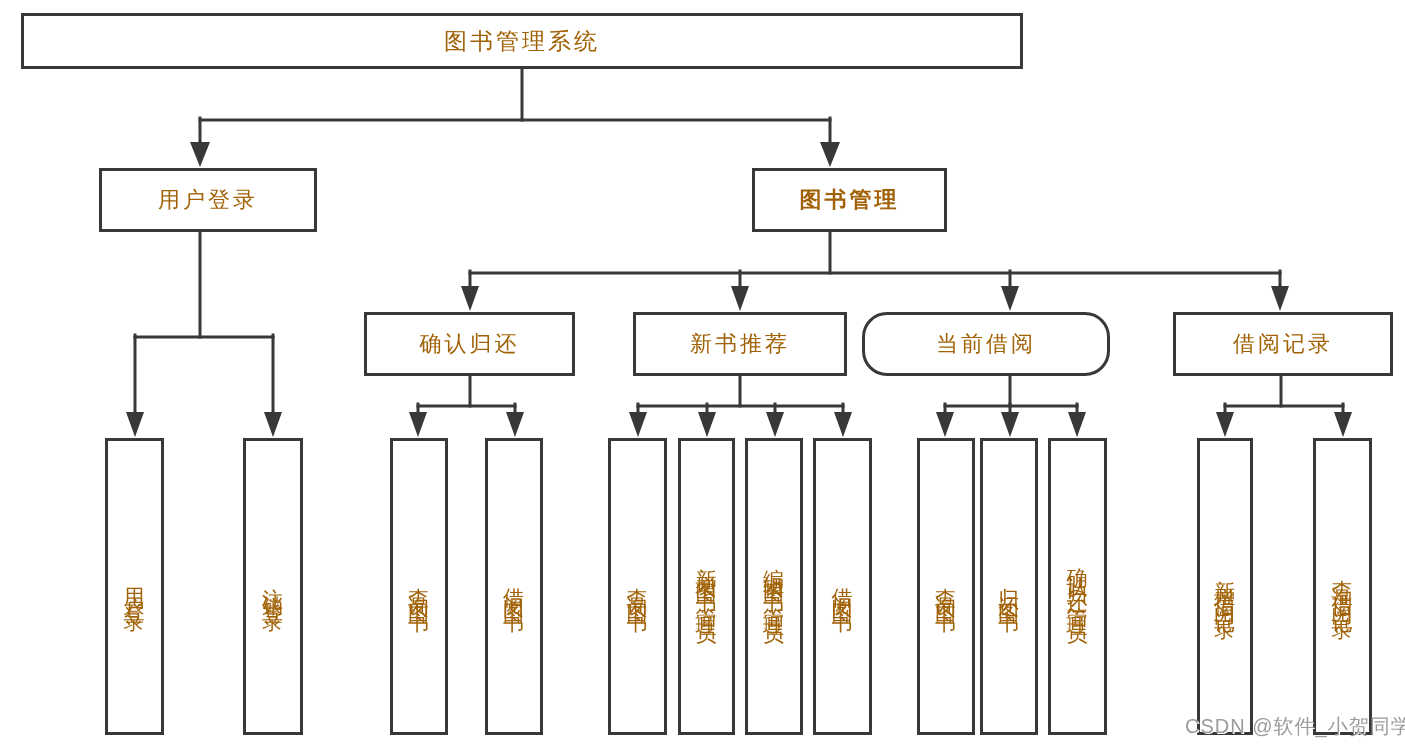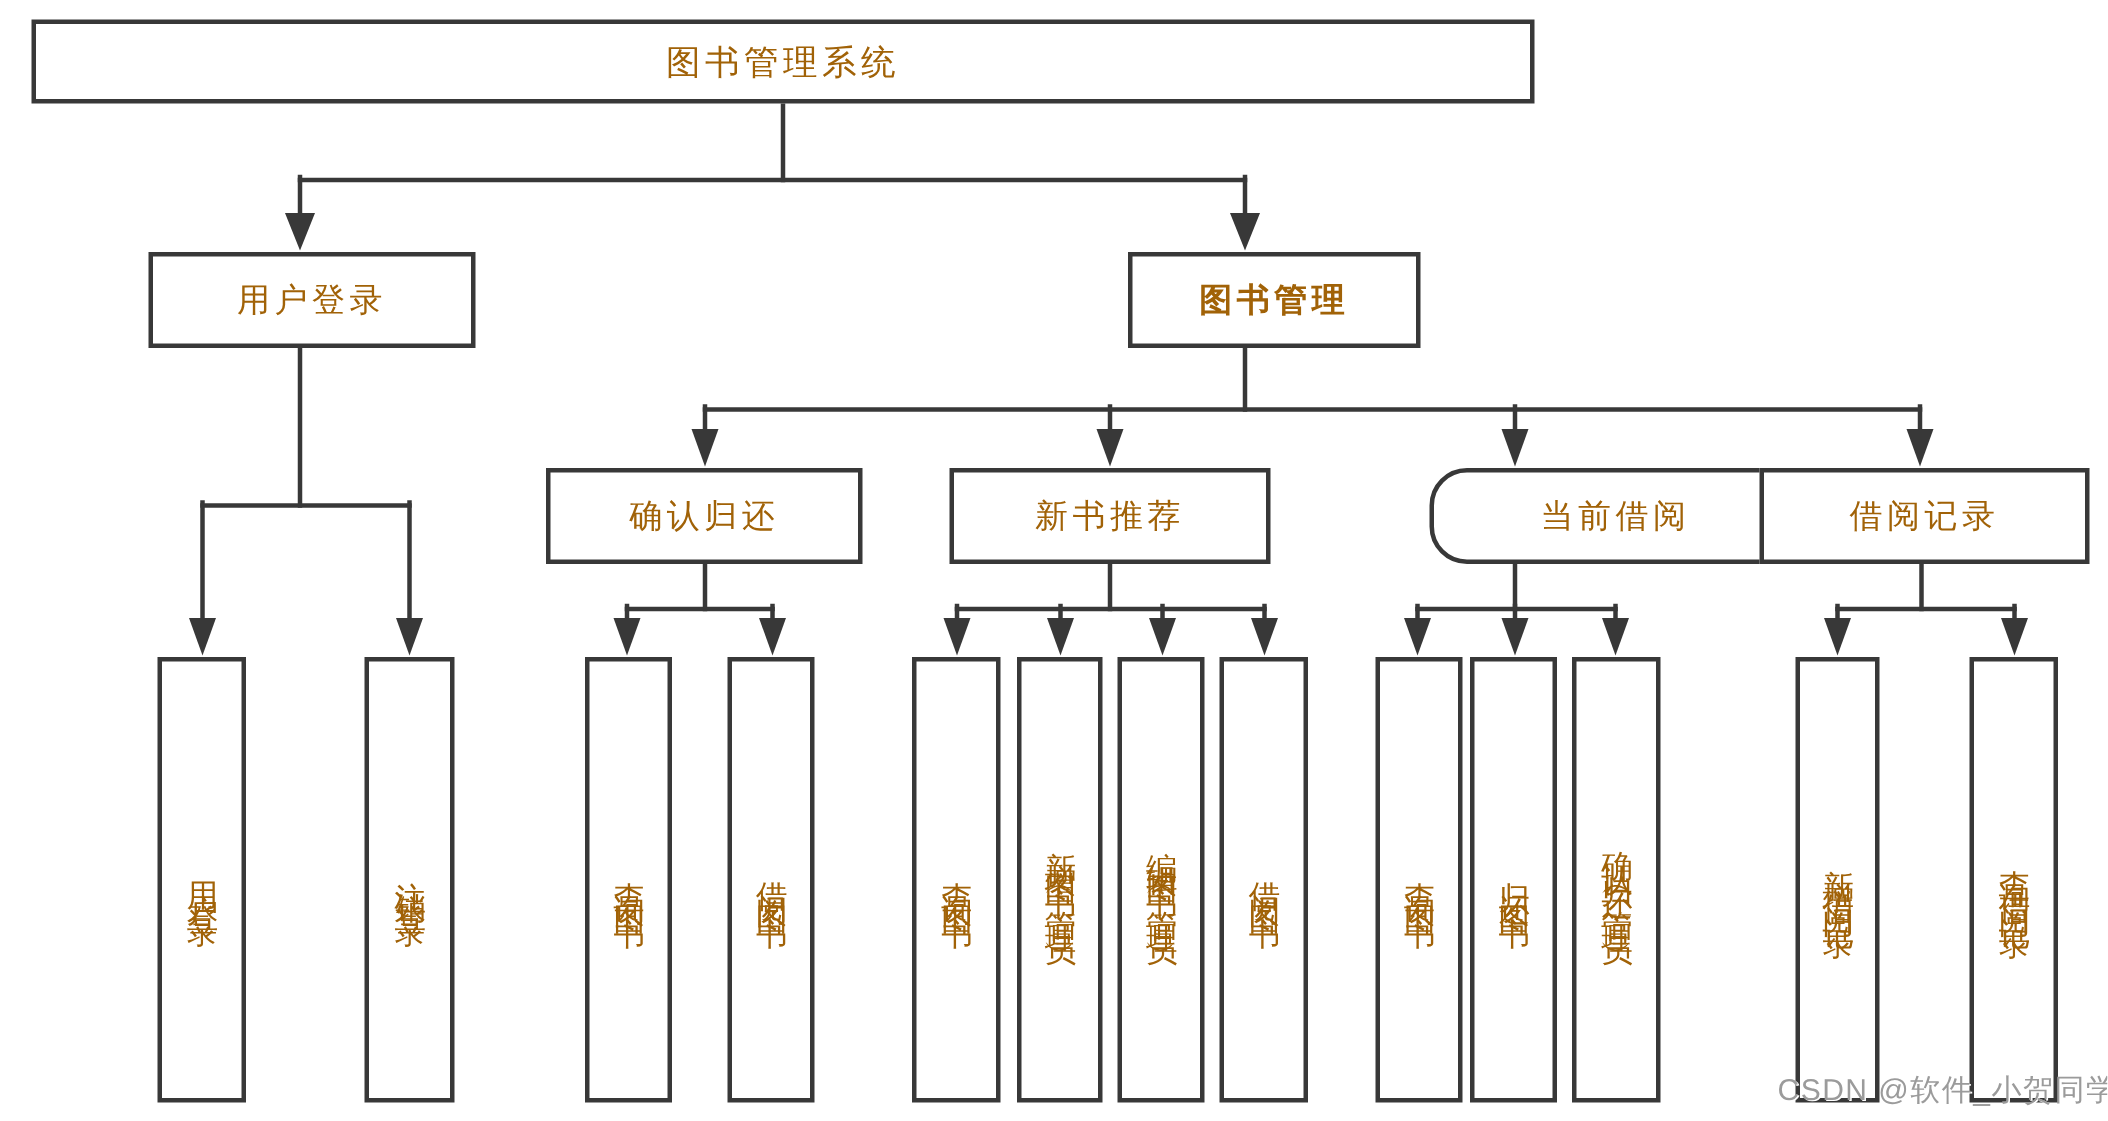--- a/index.html
+++ b/index.html
@@ -134,21 +134,21 @@
     </g>
   </svg>
 
   <div class="box hbox root-title" style="left:21px; top:13px; width:1002px; height:56px;">图书管理系统</div>
 
   <div class="box hbox" style="left:99px; top:168px; width:218px; height:64px;">用户登录</div>
   <div class="box hbox" style="left:752px; top:168px; width:195px; height:64px;font-weight:bold;">图书管理</div>
 
   <div class="box hbox" style="left:364px; top:312px; width:211px; height:64px;">确认归还</div>
   <div class="box hbox" style="left:633px; top:312px; width:214px; height:64px;">新书推荐</div>
-  <div class="box hbox" style="left:953px; top:312px; width:248px; height:64px;border-radius:25px;">当前借阅</div>
+  <div class="box hbox" style="left:862px; top:312px; width:248px; height:64px;border-radius:25px;">当前借阅</div>
   <div class="box hbox" style="left:1173px; top:312px; width:220px; height:64px;">借阅记录</div>
 
   <div class="box vbox" style="left:105px; top:438px; width:59px; height:297px;">用户登录</div>
   <div class="box vbox" style="left:243px; top:438px; width:60px; height:297px;">注销登录</div>
 
   <div class="box vbox" style="left:390px; top:438px; width:58px; height:297px;">查询图书</div>
   <div class="box vbox" style="left:485px; top:438px; width:58px; height:297px;">借阅图书</div>
 
   <div class="box vbox" style="left:608px; top:438px; width:59px; height:297px;">查询图书</div>
   <div class="box vbox" style="left:678px; top:438px; width:57px; height:297px;">新增图书（管理员）</div>

